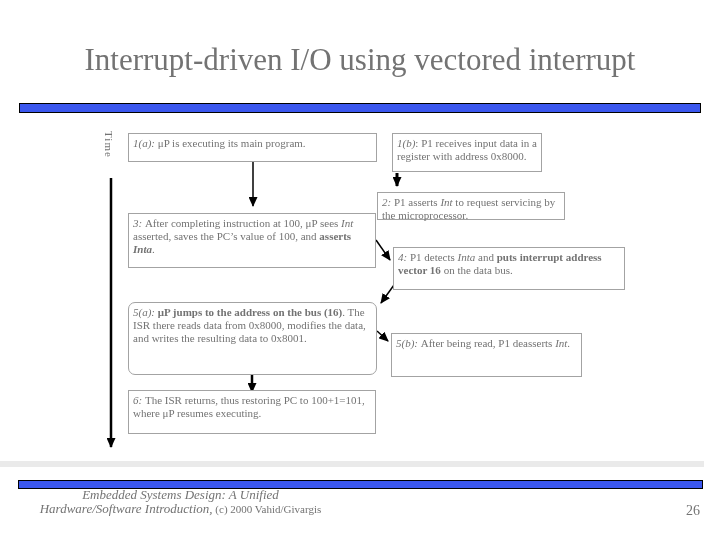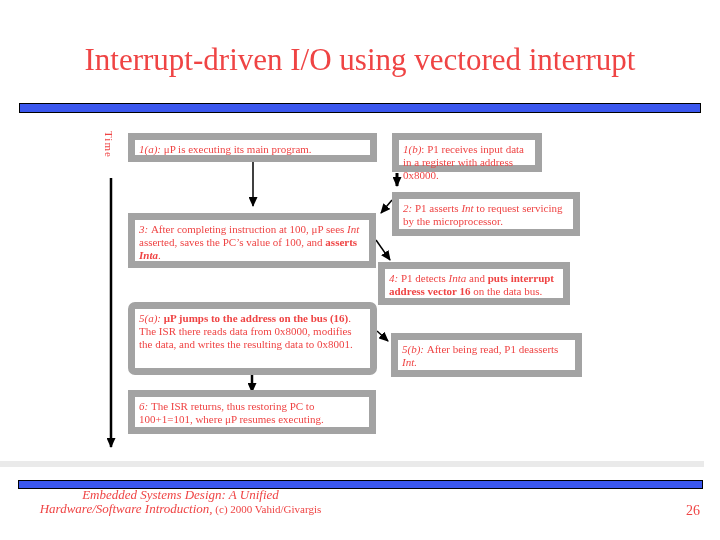--- a/index.html
+++ b/index.html
@@ -1,41 +1,41 @@
 <!DOCTYPE html>
 <html><head>
 <meta charset="utf-8">
 <style>
   * { margin:0; padding:0; box-sizing:border-box; }
   html,body { background:#888; }
   .slide {
     position:relative; width:720px; height:540px; background:#ffffff;
-    font-family:"Liberation Serif", serif; color:#ef4444; overflow:hidden;
+    font-family:"Liberation Serif", serif; color:#737373; overflow:hidden;
     margin:0 auto;
   }
   .title {
     position:absolute; top:42px; left:0; width:720px;
     text-align:center; font-size:31px; font-weight:normal;
     font-family:"Liberation Serif", serif;
   }
   .bar { position:absolute; border:1px solid #000; background:#3b57ee; }
   .bar-top    { left:19px;  top:103px; width:682px; height:10px; }
   .bar-bottom { left:18px;  top:480px; width:685px; height:9px; }
   .bar-faint  { position:absolute; left:0; top:461px; width:704px; height:6px;
                 background:#eaeaea; border:none; }
   .box {
-    position:absolute; background:#fff; border:7px solid #a3a3a3;
+    position:absolute; background:#fff; border:1px solid #a3a3a3;
     font-size:11px; line-height:13px; padding:3px 4px;
     font-family:"Liberation Serif", serif;
   }
   .b1a { left:128px; top:133px; width:249px; height:29px; }
   .b1b { left:392px; top:133px; width:150px; height:39px; }
-  .b2  { left:392px; top:192px; width:188px; height:44px; }
+  .b2  { left:377px; top:192px; width:188px; height:28px; }
   .b3  { left:128px; top:213px; width:248px; height:55px; }
-  .b4  { left:378px; top:247px; width:192px; height:43px;margin-top:15px; }
+  .b4  { left:393px; top:247px; width:232px; height:43px; }
   .b5a { left:128px; top:302px; width:249px; height:73px;border-radius:7px; }
   .b5b { left:391px; top:333px; width:191px; height:44px; }
   .b6  { left:128px; top:390px; width:248px; height:44px; }
   .i  { font-style:italic; }
   .b  { font-weight:bold; }
   .bi { font-weight:bold; font-style:italic; }
   .time-label {
     position:absolute; left:103px; top:131px;
     writing-mode:vertical-rl; font-size:11px; letter-spacing:1px;
   }

